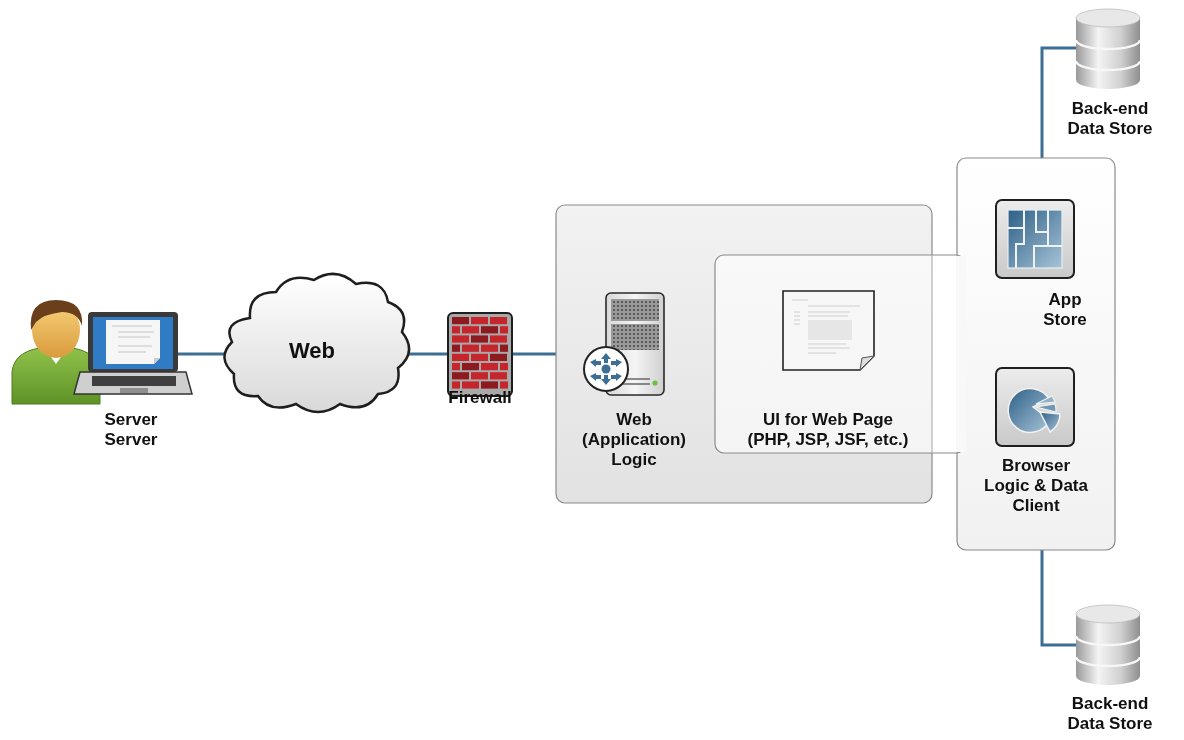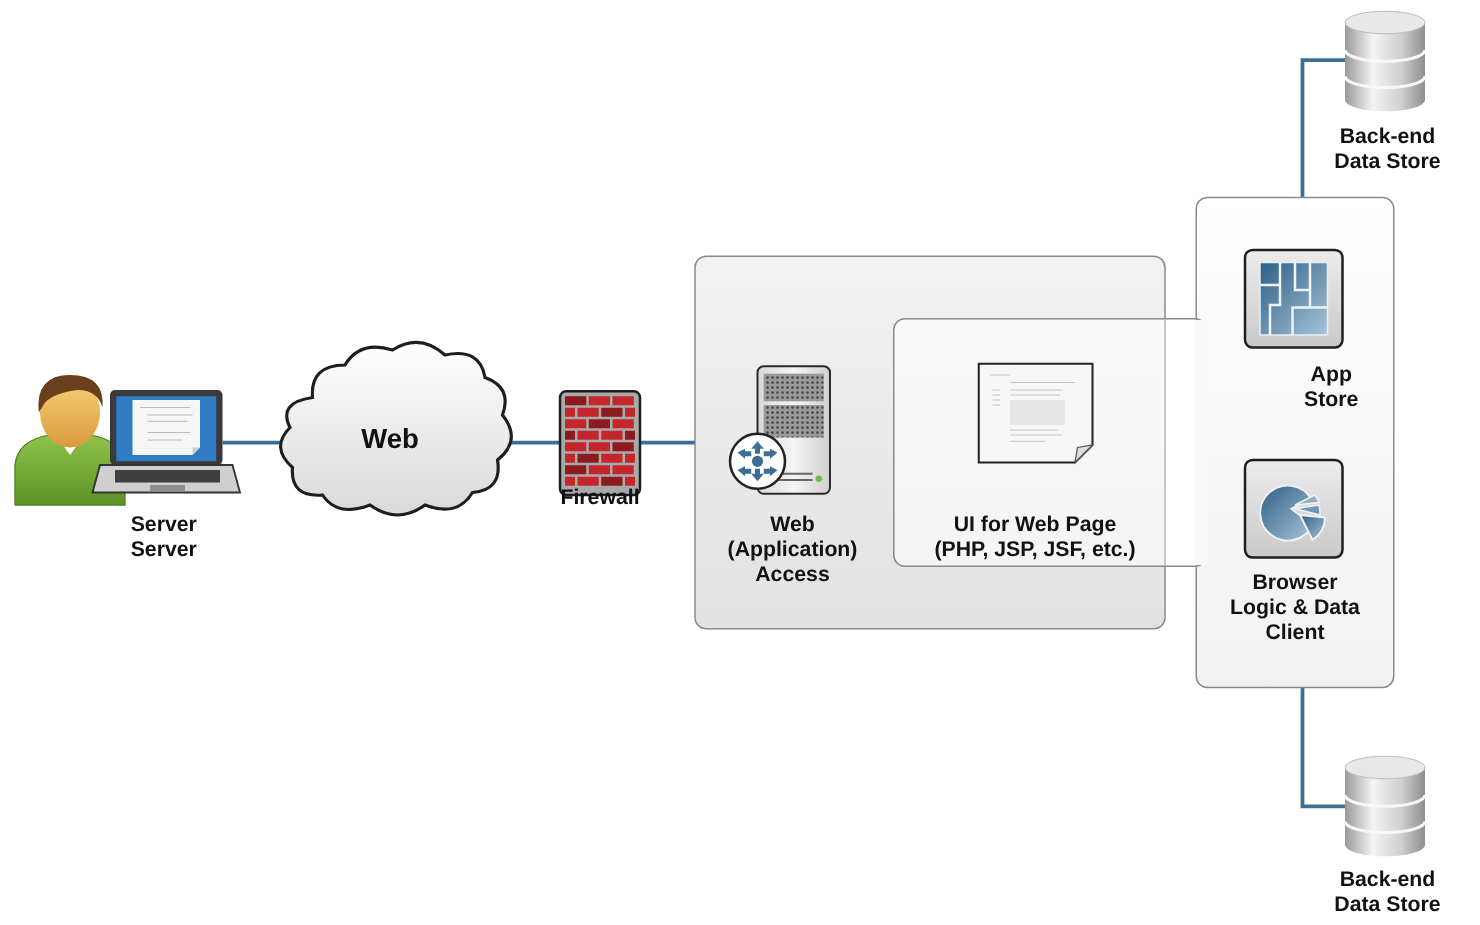--- a/index.html
+++ b/index.html
@@ -208,21 +208,21 @@
 
 <div class="lbl" style="left:131px;top:410px;">
   <span>Server</span>
   <span>Server</span>
 </div>
 <div class="lbl cloud-lbl" style="left:312px;top:341px;">Web</div>
 <div class="lbl" style="left:480px;top:388px;">Firewall</div>
 <div class="lbl" style="left:634px;top:410px;">
   <span>Web</span>
   <span>(Application)</span>
-  <span>Access</span>
+  <span>Logic</span>
 </div>
 <div class="lbl" style="left:828px;top:378px;margin-top:32px;">
   <span>UI for Web Page</span>
   <span>(PHP, JSP, JSF, etc.)</span>
 </div>
 <div class="lbl" style="left:1065px;top:290px;">
   <span>App</span>
   <span>Store</span>
 </div>
 <div class="lbl" style="left:1036px;top:456px;">

